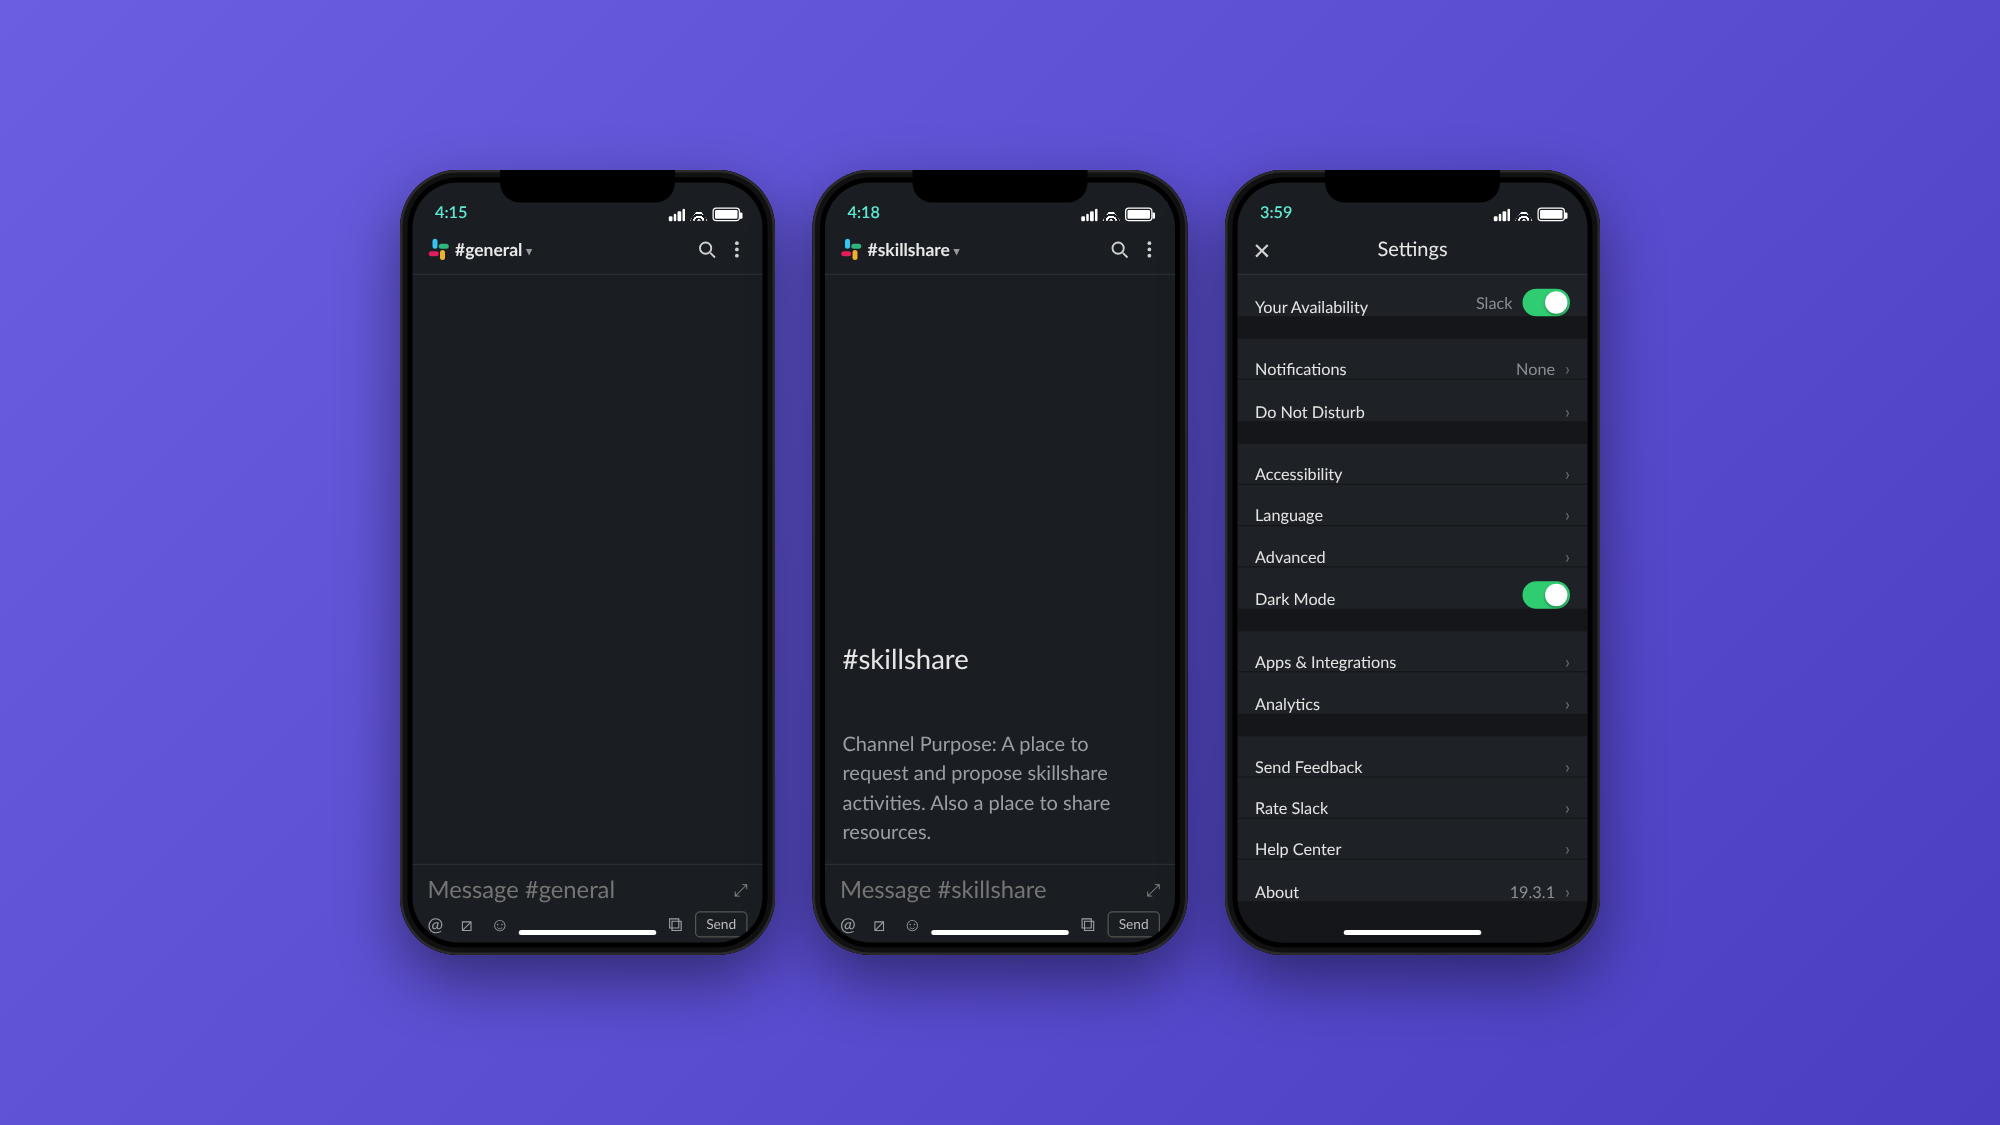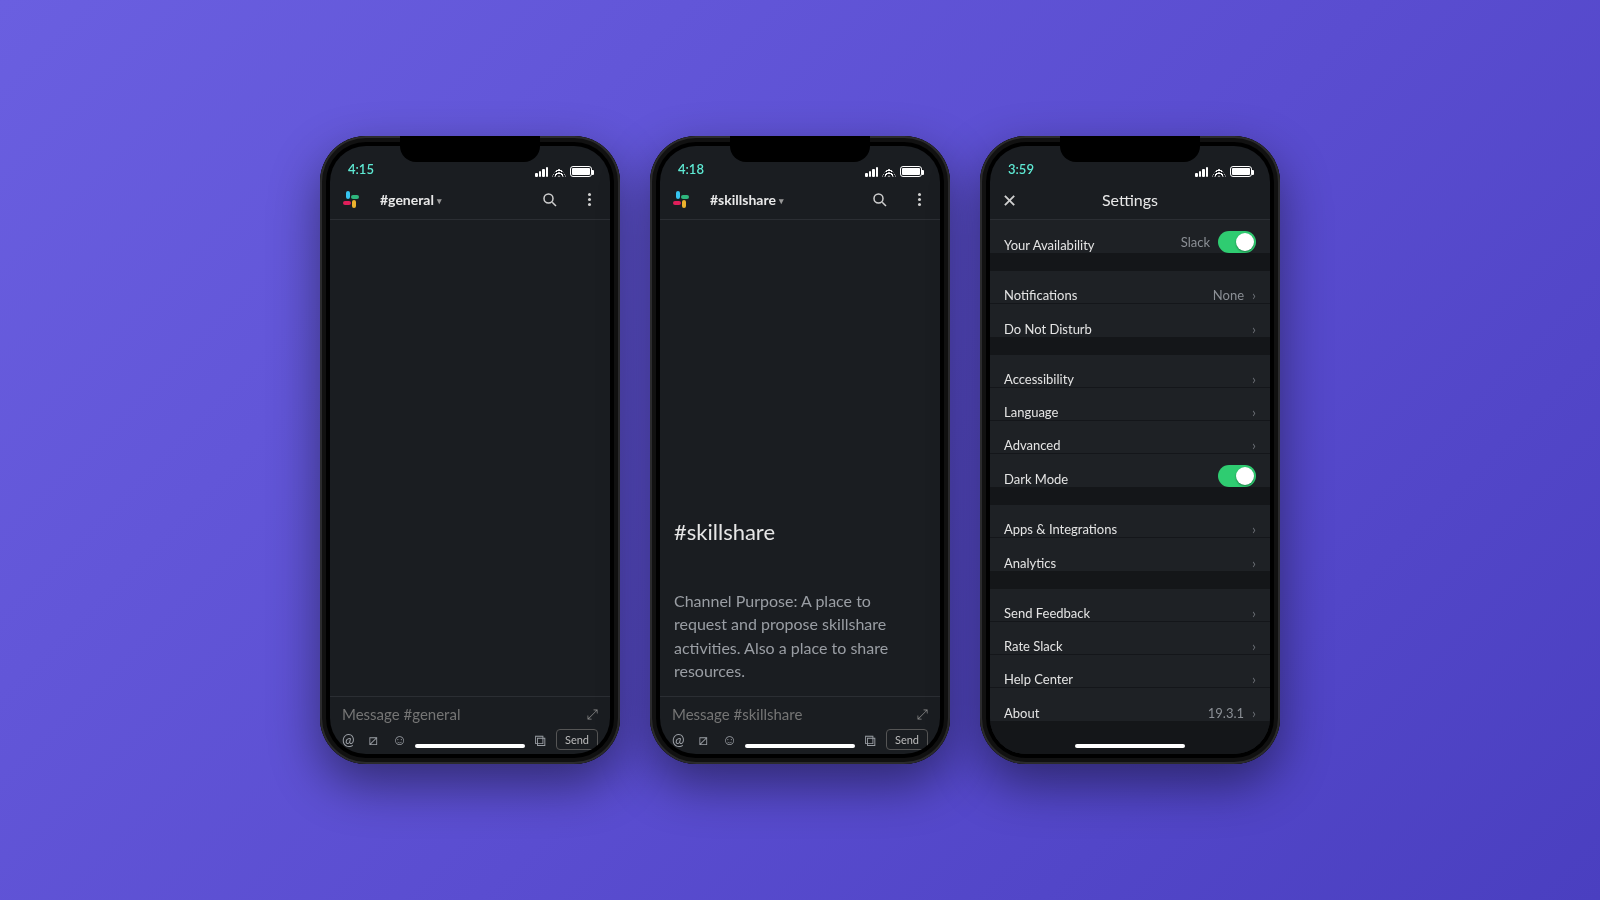--- a/index.html
+++ b/index.html
@@ -18,21 +18,21 @@
   .wifi{width:14px;height:10px;position:relative}
   .wifi::before{content:"";position:absolute;inset:0;background:
     radial-gradient(circle at 50% 100%,#fff 1.5px,transparent 1.6px),
     radial-gradient(circle at 50% 100%,transparent 3px,#fff 3px,#fff 4.5px,transparent 4.6px),
     radial-gradient(circle at 50% 100%,transparent 6px,#fff 6px,#fff 7.5px,transparent 7.6px);
     clip-path:polygon(0 100%,50% 0,100% 100%)}
   .bat{width:22px;height:11px;border:1px solid #fff;border-radius:3px;position:relative;padding:1px}
   .bat::after{content:"";position:absolute;right:-3px;top:3px;width:2px;height:5px;background:#fff;border-radius:0 1px 1px 0}
   .bat i{display:block;width:100%;height:100%;background:#fff;border-radius:1px}
   
-  .hdr{height:40px;display:flex;align-items:center;padding:0 12px;gap:20px;border-bottom:1px solid #2b2e33}
+  .hdr{height:40px;display:flex;align-items:center;padding:0 12px;gap:4px;border-bottom:1px solid #2b2e33}
   .logo{width:18px;height:18px;position:relative;flex:none}
   .logo span{position:absolute;border-radius:3px}
   .logo .a{width:4px;height:8px;background:#36c5f0;left:4px;top:0}
   .logo .b{width:8px;height:4px;background:#2eb67d;left:9px;top:4px}
   .logo .c{width:4px;height:8px;background:#ecb22e;left:10px;top:9px}
   .logo .d{width:8px;height:4px;background:#e01e5a;left:1px;top:10px}
   .chan{color:#e8e8e8;font-weight:700;font-size:14px;display:flex;align-items:center;gap:3px;flex:1}
   .chan .caret{font-size:9px;color:#999;margin-top:2px}
   .hicon{width:20px;height:20px;display:flex;align-items:center;justify-content:center;color:#d0d0d0}
   .hicon svg{width:18px;height:18px;stroke:currentColor;fill:none;stroke-width:2}
@@ -41,21 +41,21 @@
   .title-center{position:absolute;left:0;right:0;text-align:center;color:#e8e8e8;font-size:16px;font-weight:400;pointer-events:none}
   .close-x{color:#d0d0d0;font-size:18px;font-weight:300}
   
   .body{flex:1;overflow:hidden;position:relative}
   .channel-intro{position:absolute;bottom:0;left:0;right:0;padding:0 14px 14px}
   .channel-intro h2{color:#e6e6e6;font-size:22px;font-weight:400;margin-bottom:44px}
   .channel-intro p{color:#9a9ea4;font-size:16px;line-height:1.45}
   
   .composer{border-top:1px solid #2b2e33;padding:8px 12px 4px}
   .msgrow{display:flex;align-items:center;justify-content:space-between;margin-bottom:6px}
-  .msgrow input{flex:1;background:transparent;border:none;outline:none;color:#ffffff;font-size:15px}
+  .msgrow input{flex:1;background:transparent;border:none;outline:none;color:#ffffff;font-size:19px}
   .expand{color:#888;font-size:14px}
   .toolrow{display:flex;align-items:center;justify-content:space-between}
   .toolrow .lefticons{display:flex;gap:14px;color:#9a9ea4}
   .toolrow .lefticons span{font-size:15px}
   .toolrow .righticons{display:flex;align-items:center;gap:10px;color:#9a9ea4}
   .send{border:1px solid #555;color:#bbb;font-size:11px;padding:3px 8px;border-radius:4px;background:transparent}
   .homebar{position:absolute;bottom:6px;left:50%;transform:translateX(-50%);width:110px;height:4px;background:#fff;border-radius:3px;z-index:40}
   
   .settings{height:100%;overflow-y:auto}
   .settings::-webkit-scrollbar{width:0}

